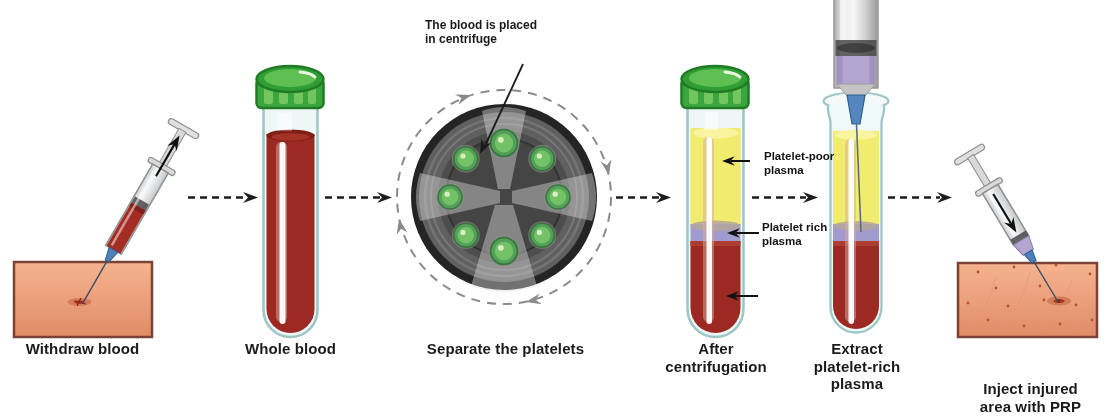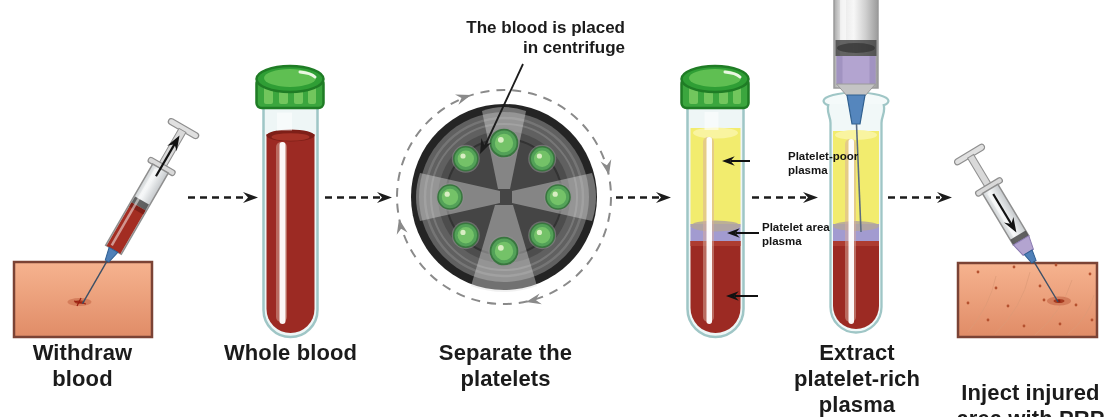--- a/index.html
+++ b/index.html
@@ -2,26 +2,26 @@
 <html><head>
 <meta charset="utf-8">
 <style>
   html,body{margin:0;padding:0;background:#ffffff;}
   .stage{
     position:relative;width:1116px;height:417px;background:#ffffff;
     font-family:"Liberation Sans",sans-serif;overflow:hidden;
   }
   .stage svg.canvas{position:absolute;left:0;top:0;width:1116px;height:417px;display:block;}
   .caption{
-    position:absolute;font-weight:700;color:#1b1b1b;font-size:22px;
+    position:absolute;font-weight:700;color:#1b1b1b;font-size:15px;
     line-height:1.18;text-align:center;white-space:pre-line;letter-spacing:.1px;
   }
   .annotation{
-    position:absolute;font-weight:700;color:#1b1b1b;font-size:17px;
-    line-height:1.2;text-align:right;white-space:pre-line;
+    position:absolute;font-weight:700;color:#1b1b1b;font-size:12px;
+    line-height:1.2;text-align:left;white-space:pre-line;
   }
   .layer-label{
     position:absolute;font-weight:700;color:#141414;font-size:11.5px;
     line-height:1.22;text-align:left;white-space:pre-line;
   }
 </style>
 </head>
 <body>
 
 <div class="stage">
@@ -247,26 +247,28 @@
       <rect x="-9" y="97" width="18" height="6" fill="#4a4a4a" opacity=".85"></rect>
       <path d="M-9,103 L9,103 L6,117 L-6,117 Z" fill="#b3a4d0" stroke="#8a7ab0" stroke-width="1"></path>
       <path d="M-4.5,117 L4.5,117 L2.5,128 L-2.5,128 Z" fill="#4f80b8" stroke="#2f5f93" stroke-width="1"></path>
       <line x1="0" y1="128" x2="0" y2="175" stroke="#3c4f66" stroke-width="1.4"></line>
     </g>
   </svg>
 
   <div class="annotation" style="left:425px;top:18px;width:200px;">The blood is placed
 in centrifuge</div>
 
-  <div class="layer-label" style="left:788px;top:149px;width:80px;">Platelet-poor
+  <div class="layer-label" style="left:764px;top:149px;width:80px;">Platelet-poor
 plasma</div>
-  <div class="layer-label" style="left:762px;top:220px;width:82px;">Platelet area
+  <div class="layer-label" style="left:762px;top:220px;width:82px;">Platelet rich
 plasma</div>
 
   <div class="caption" style="left:5px;top:340px;width:155px;">Withdraw blood</div>
   <div class="caption" style="left:403px;top:340px;width:205px;">Separate the platelets</div>
   <div class="caption" style="left:213px;top:340px;width:155px;">Whole blood</div>
+  <div class="caption" style="left:640px;top:340px;width:152px;">After
+centrifugation</div>
   <div class="caption" style="left:781px;top:340px;width:152px;text-align:center;">Extract
 platelet-rich
 plasma</div>
   <div class="caption" style="left:953px;top:340px;width:155px;margin-top:40px;">Inject injured
 area with PRP</div>
 </div>
 
 </body></html>

